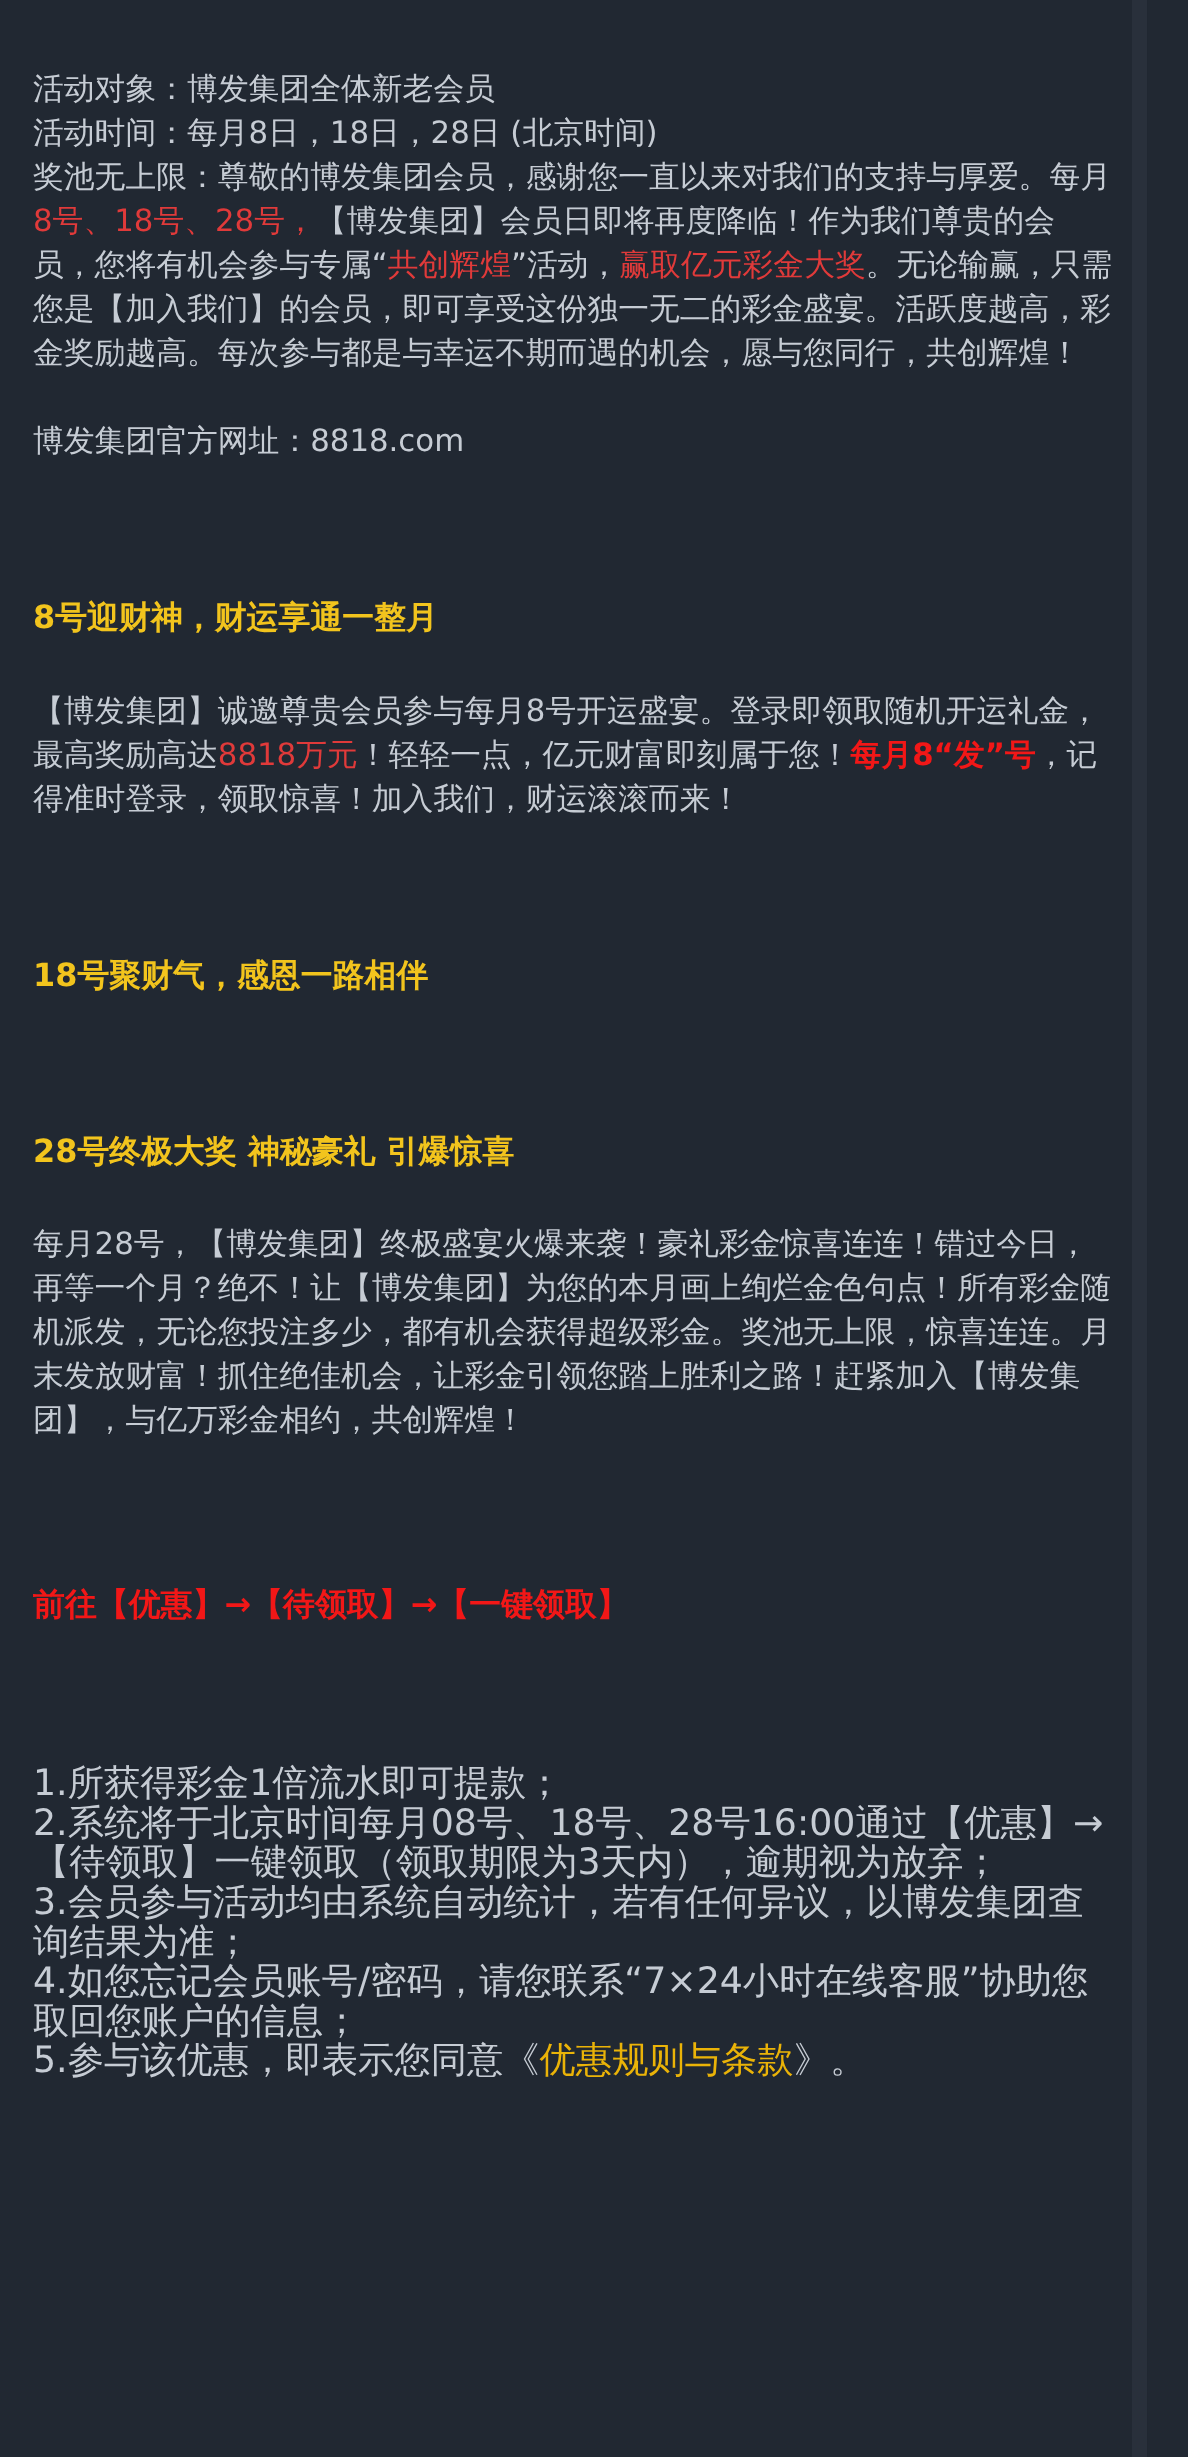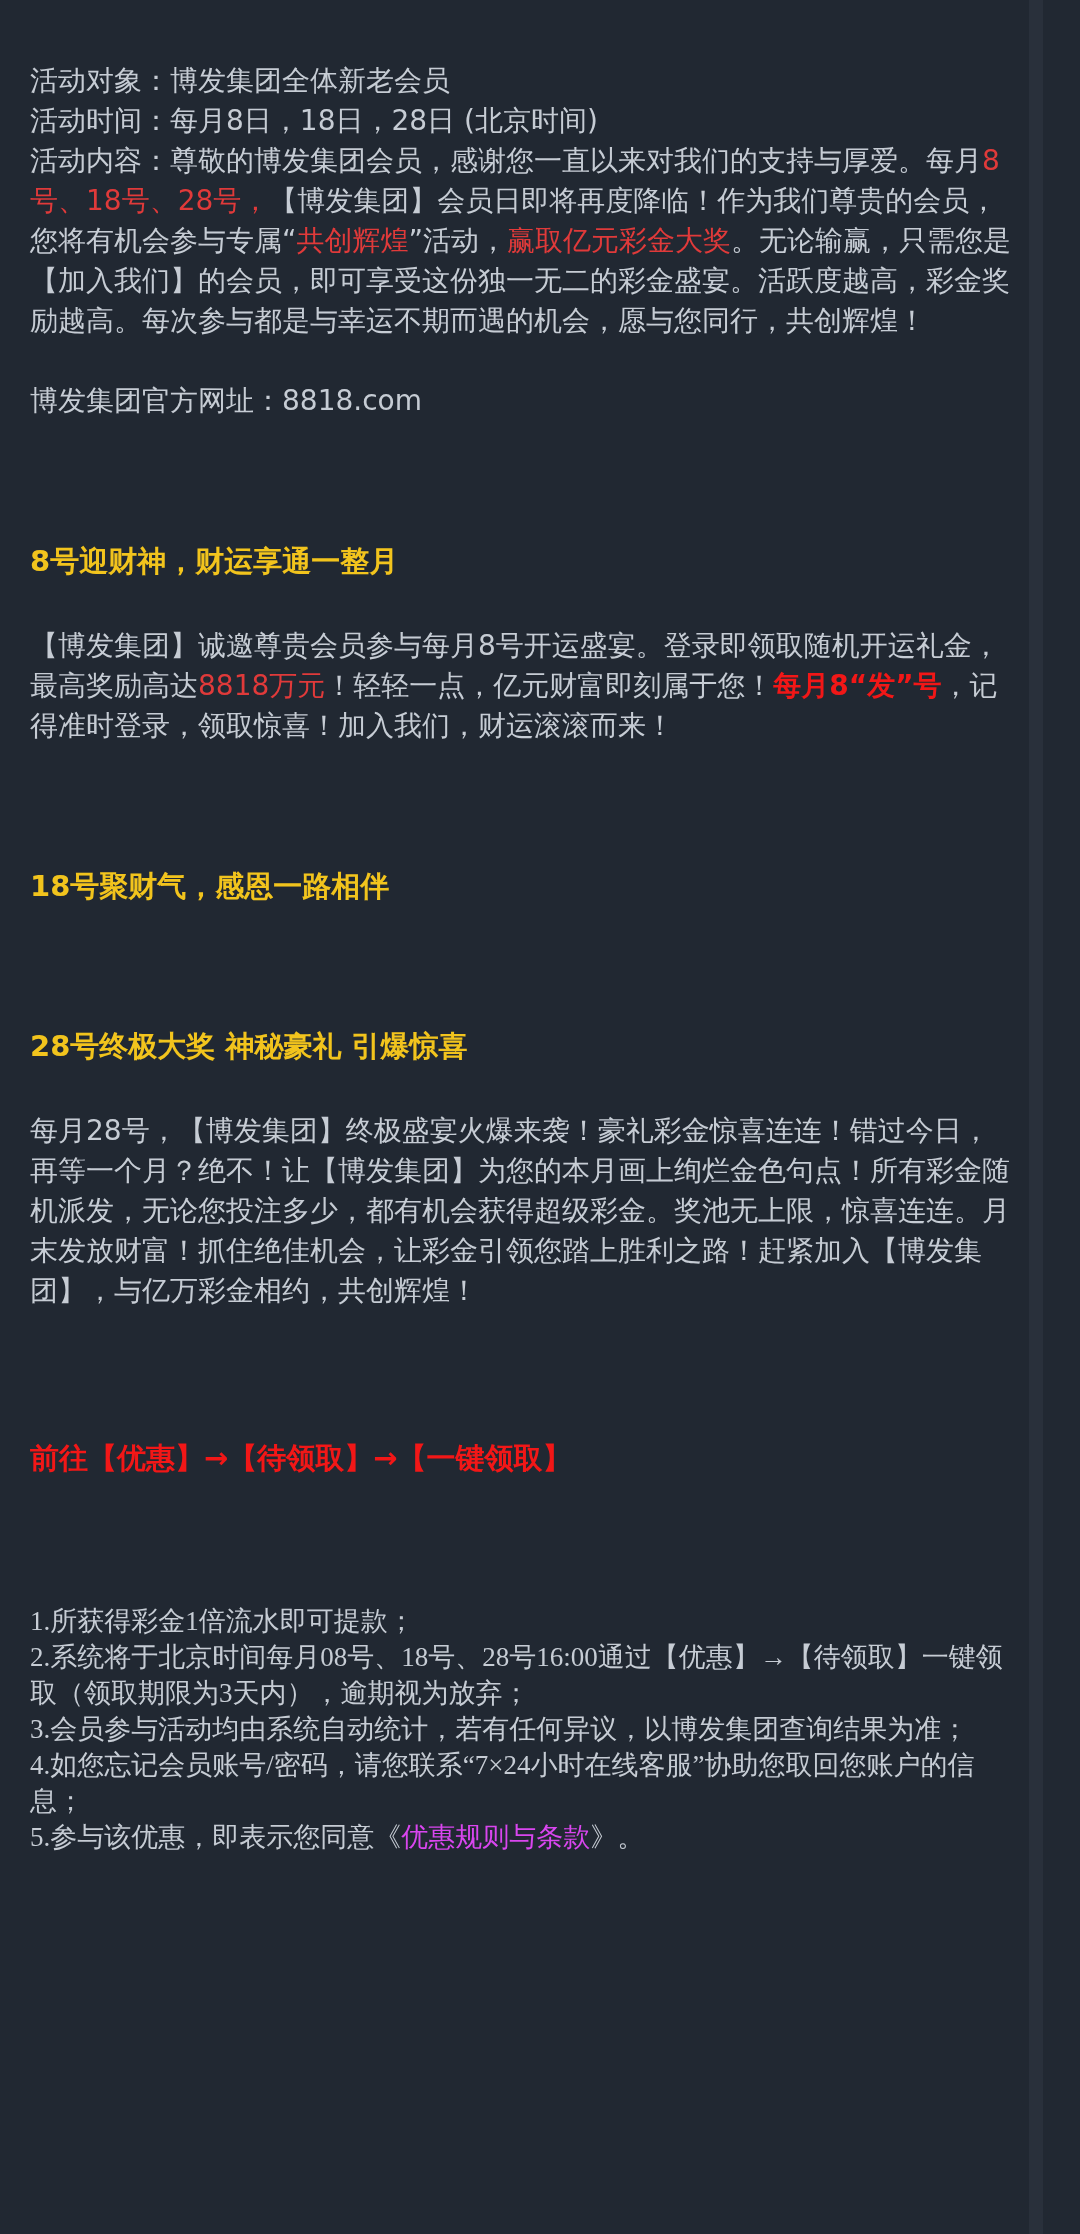--- a/index.html
+++ b/index.html
@@ -37,45 +37,44 @@
   .section-body { margin-top: 45px; }
   .cta-heading {
     margin-top: 127px;
     color: #f21717;
     font-weight: bold;
     font-size: 29px;
     line-height: 40px;
   }
   .rules {
     margin-top: 125px;
-    font-size: 27px;
+    font-size: 33px;
     line-height: 36px;
-    font-family: Liberation Serif, serif;
   }
   .run-r  { color: #e03a3a; }
   .run-rb { color: #f21717; font-weight: bold; }
-  .run-link { color: #d946ef; cursor: pointer; }
+  .run-link { color: #eab308; cursor: pointer; }
   .right-edge {
     position: absolute;
     top: 0;
     right: 0;
     width: 14px;
     height: 100%;
     background: rgba(205, 215, 230, 0.05);
   }
 </style>
 </head>
 <body>
 
 <div id="page">
   <div class="content">
 
     <p class="para">活动对象：博发集团全体新老会员</p>
     <p class="para">活动时间：每月8日，18日，28日 (北京时间)</p>
-    <p class="para"><span>活动内容：尊敬的博发集团会员，感谢您一直以来对我们的支持与厚爱。每月</span><span class="run-r">8号、18号、28号，</span><span>【博发集团】会员日即将再度降临！作为我们尊贵的会员，您将有机会参与专属“</span><span class="run-r">共创辉煌</span><span>”活动，</span><span class="run-r">赢取亿元彩金大奖</span><span>。无论输赢，只需您是【加入我们】的会员，即可享受这份独一无二的彩金盛宴。活跃度越高，彩金奖励越高。每次参与都是与幸运不期而遇的机会，愿与您同行，共创辉煌！</span></p>
+    <p class="para"><span>奖池无上限：尊敬的博发集团会员，感谢您一直以来对我们的支持与厚爱。每月</span><span class="run-r">8号、18号、28号，</span><span>【博发集团】会员日即将再度降临！作为我们尊贵的会员，您将有机会参与专属“</span><span class="run-r">共创辉煌</span><span>”活动，</span><span class="run-r">赢取亿元彩金大奖</span><span>。无论输赢，只需您是【加入我们】的会员，即可享受这份独一无二的彩金盛宴。活跃度越高，彩金奖励越高。每次参与都是与幸运不期而遇的机会，愿与您同行，共创辉煌！</span></p>
 
     <p class="para website-line">博发集团官方网址：8818.com</p>
 
     <p class="section-heading">8号迎财神，财运享通一整月</p>
     <p class="para section-body"><span>【博发集团】诚邀尊贵会员参与每月8号开运盛宴。登录即领取随机开运礼金，最高奖励高达</span><span class="run-r">8818万元</span><span>！轻轻一点，亿元财富即刻属于您！</span><span class="run-rb">每月8“发”号</span><span>，记得准时登录，领取惊喜！加入我们，财运滚滚而来！</span></p>
 
     <p class="section-heading">18号聚财气，感恩一路相伴</p>
 
     <p class="section-heading tight">28号终极大奖 神秘豪礼 引爆惊喜</p>
     <p class="para section-body"><span>每月28号，【博发集团】终极盛宴火爆来袭！豪礼彩金惊喜连连！错过今日，再等一个月？绝不！让【博发集团】为您的本月画上绚烂金色句点！所有彩金随机派发，无论您投注多少，都有机会获得超级彩金。奖池无上限，惊喜连连。月末发放财富！抓住绝佳机会，让彩金引领您踏上胜利之路！赶紧加入【博发集团】，与亿万彩金相约，共创辉煌！</span></p>

